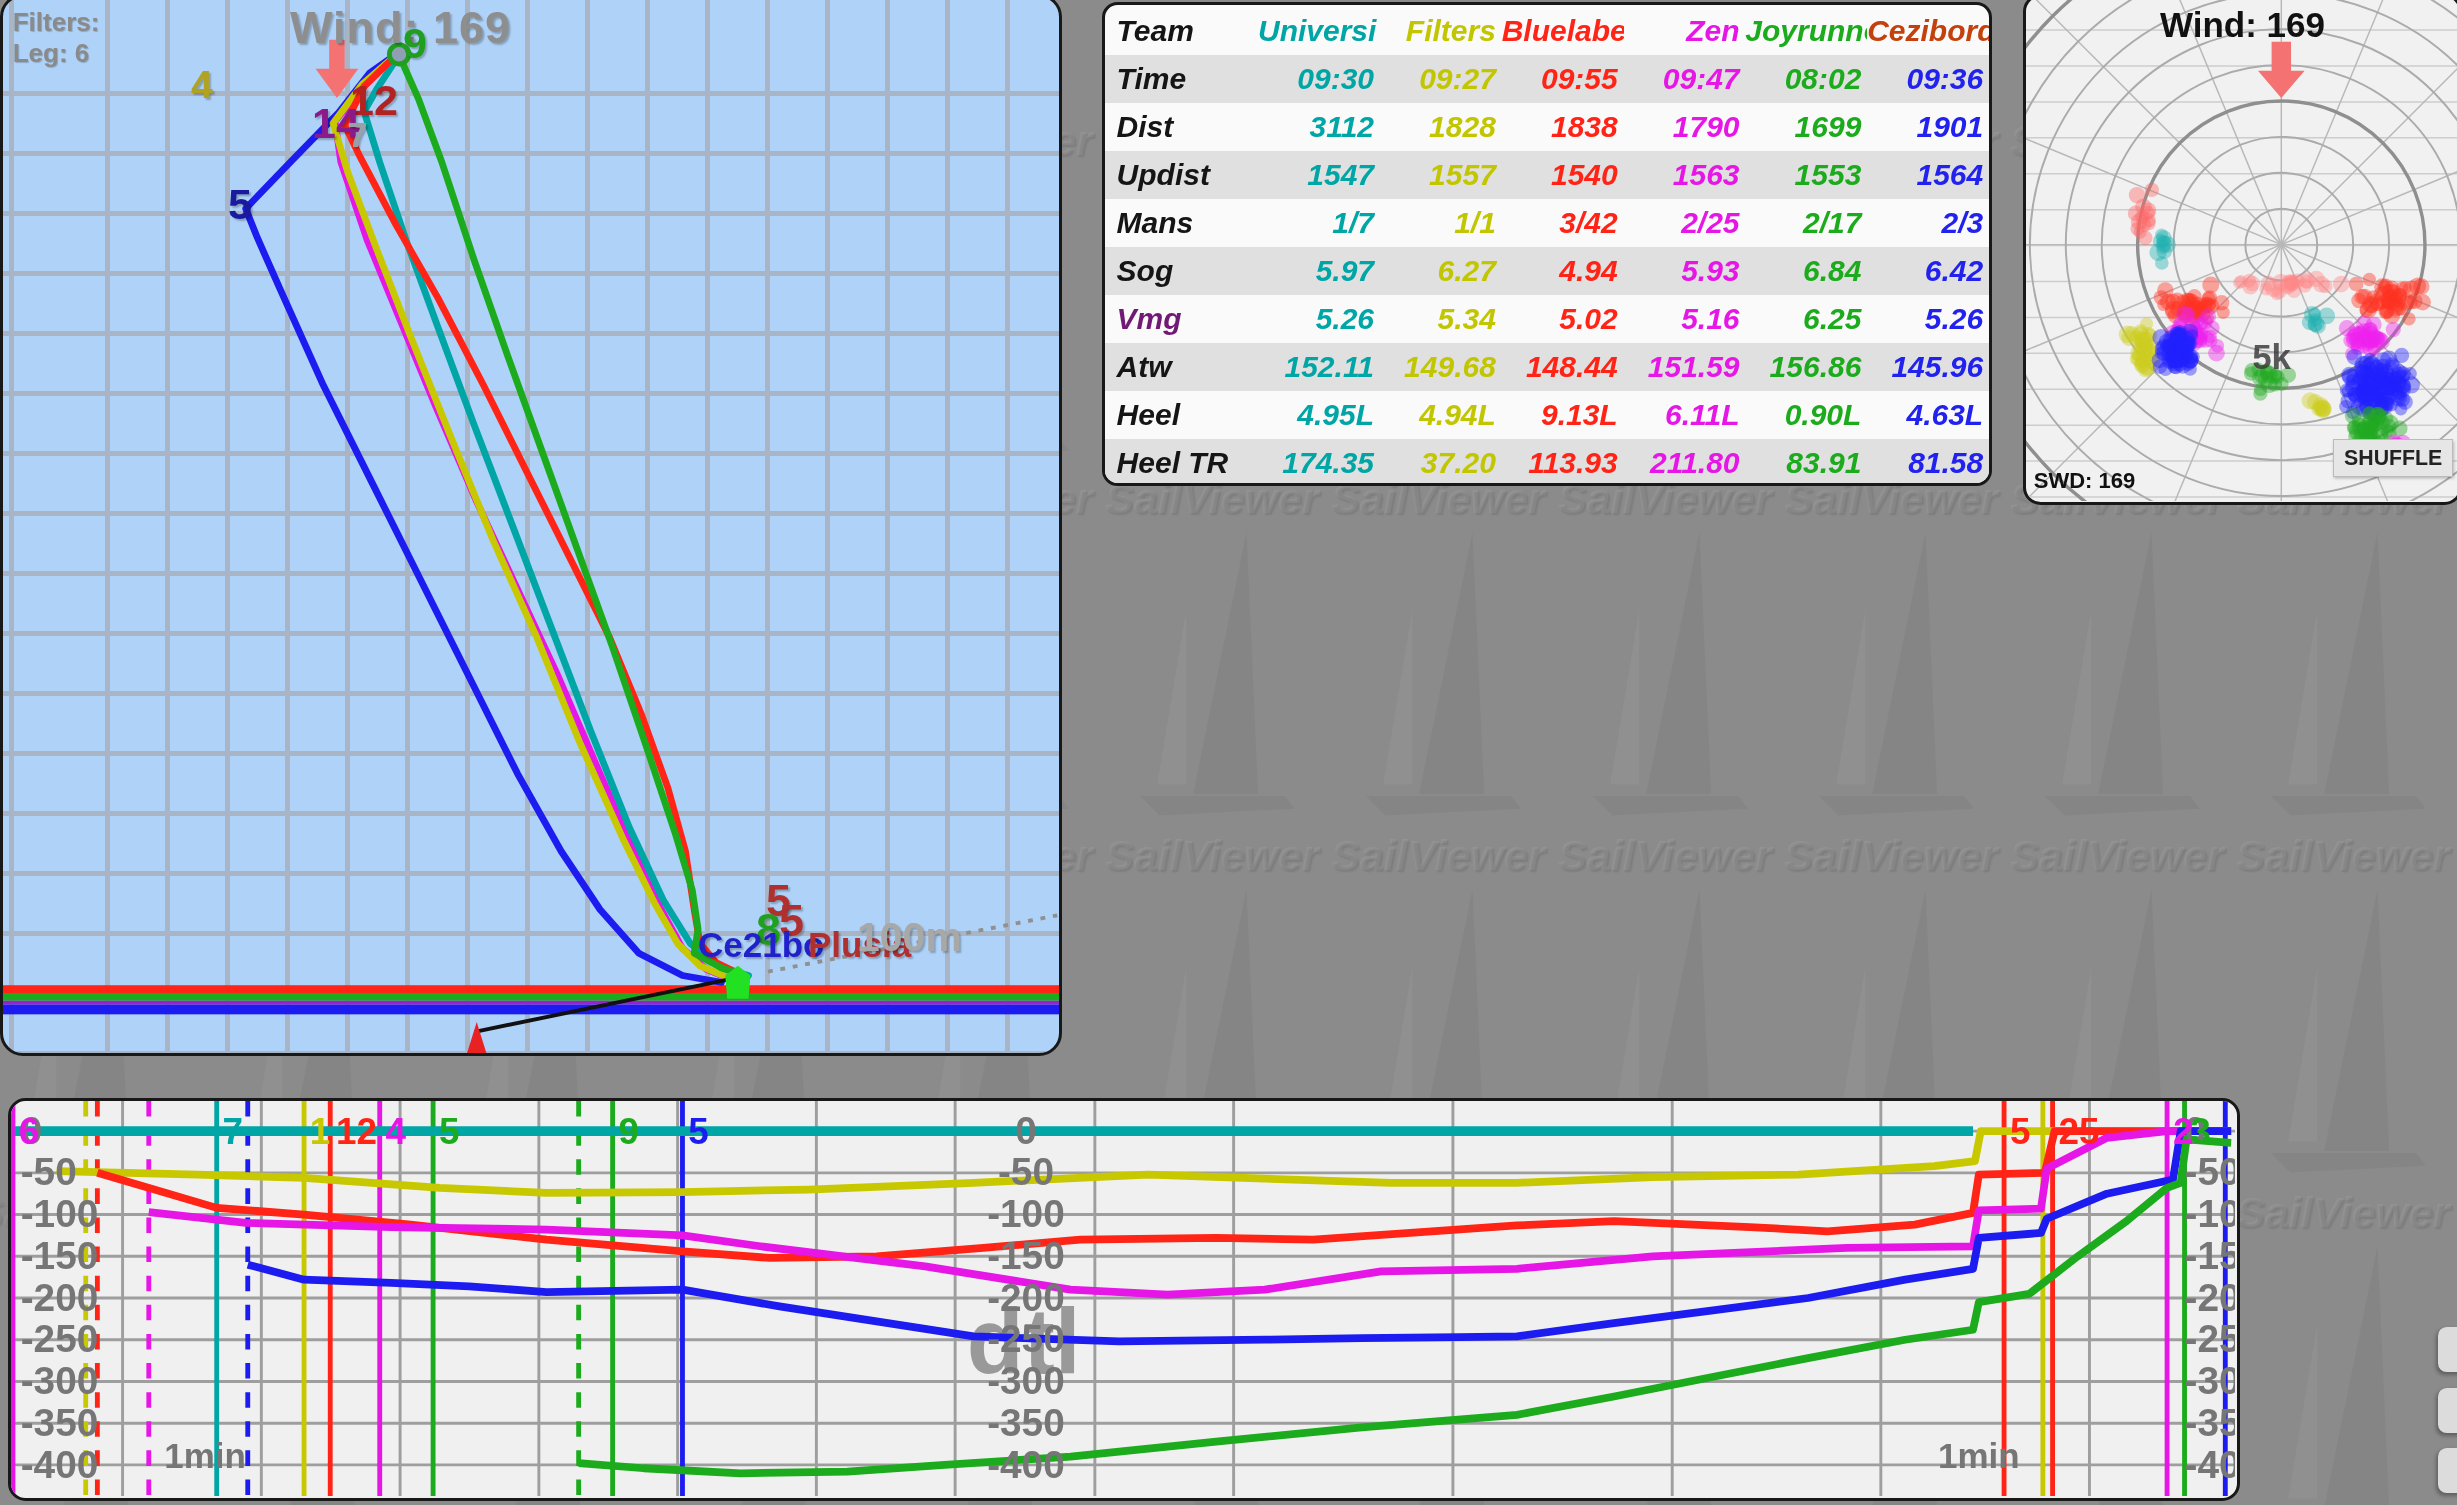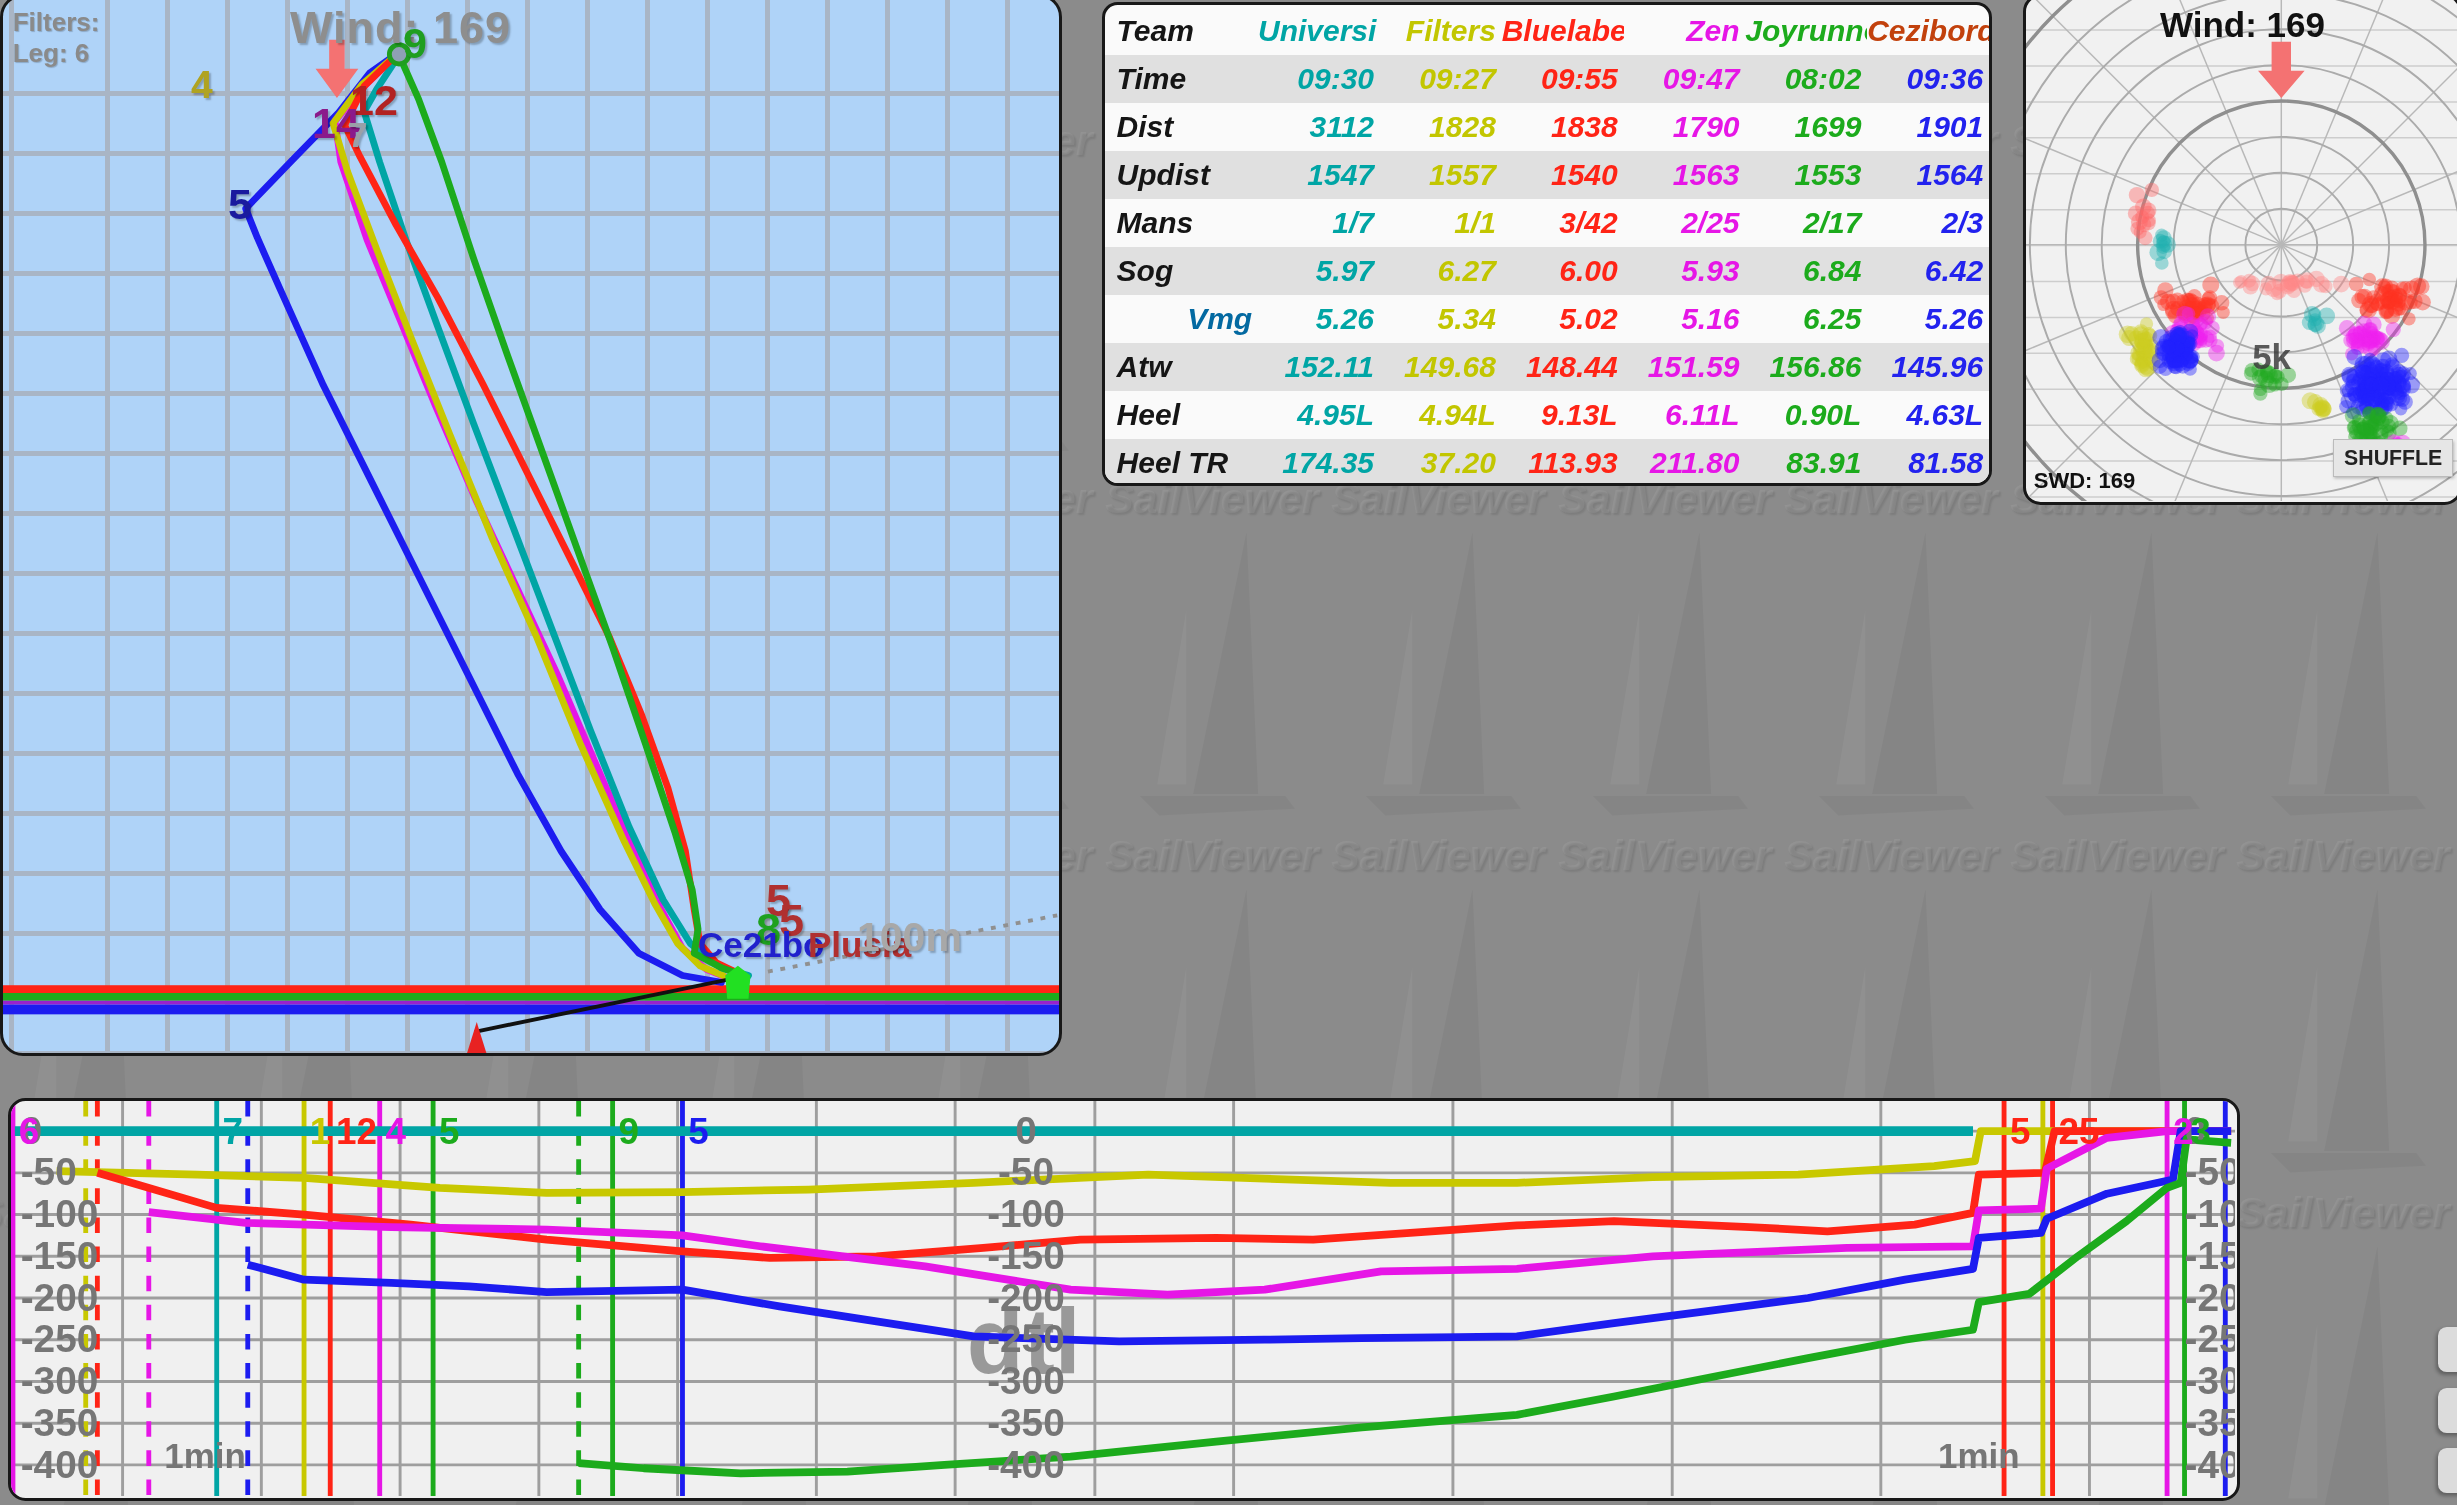--- a/index.html
+++ b/index.html
@@ -341,25 +341,25 @@
         <div class="t-cell lbl" style="color: rgb(21, 21, 21);">Mans</div>
         <div class="t-cell" style="color: rgb(0, 165, 165);">1/7</div>
         <div class="t-cell" style="color: rgb(194, 198, 0);">1/1</div>
         <div class="t-cell" style="color: rgb(255, 36, 22);">3/42</div>
         <div class="t-cell" style="color: rgb(230, 22, 230);">2/25</div>
         <div class="t-cell" style="color: rgb(28, 171, 28);">2/17</div>
         <div class="t-cell" style="color: rgb(34, 34, 238);">2/3</div>
         <div class="t-cell lbl row-stripe" style="color: rgb(21, 21, 21);">Sog</div>
         <div class="t-cell row-stripe" style="color: rgb(0, 165, 165);">5.97</div>
         <div class="t-cell row-stripe" style="color: rgb(194, 198, 0);">6.27</div>
-        <div class="t-cell row-stripe" style="color: rgb(255, 36, 22);">6.00</div>
+        <div class="t-cell row-stripe" style="color: rgb(255, 36, 22);">4.94</div>
         <div class="t-cell row-stripe" style="color: rgb(230, 22, 230);">5.93</div>
         <div class="t-cell row-stripe" style="color: rgb(28, 171, 28);">6.84</div>
         <div class="t-cell row-stripe" style="color: rgb(34, 34, 238);">6.42</div>
-        <div class="t-cell lbl" style="color: #0369a1; text-align: right;">Vmg</div>
+        <div class="t-cell lbl" style="color: #701a75;">Vmg</div>
         <div class="t-cell" style="color: rgb(0, 165, 165);">5.26</div>
         <div class="t-cell" style="color: rgb(194, 198, 0);">5.34</div>
         <div class="t-cell" style="color: rgb(255, 36, 22);">5.02</div>
         <div class="t-cell" style="color: rgb(230, 22, 230);">5.16</div>
         <div class="t-cell" style="color: rgb(28, 171, 28);">6.25</div>
         <div class="t-cell" style="color: rgb(34, 34, 238);">5.26</div>
         <div class="t-cell lbl row-stripe" style="color: rgb(21, 21, 21);">Atw</div>
         <div class="t-cell row-stripe" style="color: rgb(0, 165, 165);">152.11</div>
         <div class="t-cell row-stripe" style="color: rgb(194, 198, 0);">149.68</div>
         <div class="t-cell row-stripe" style="color: rgb(255, 36, 22);">148.44</div>

